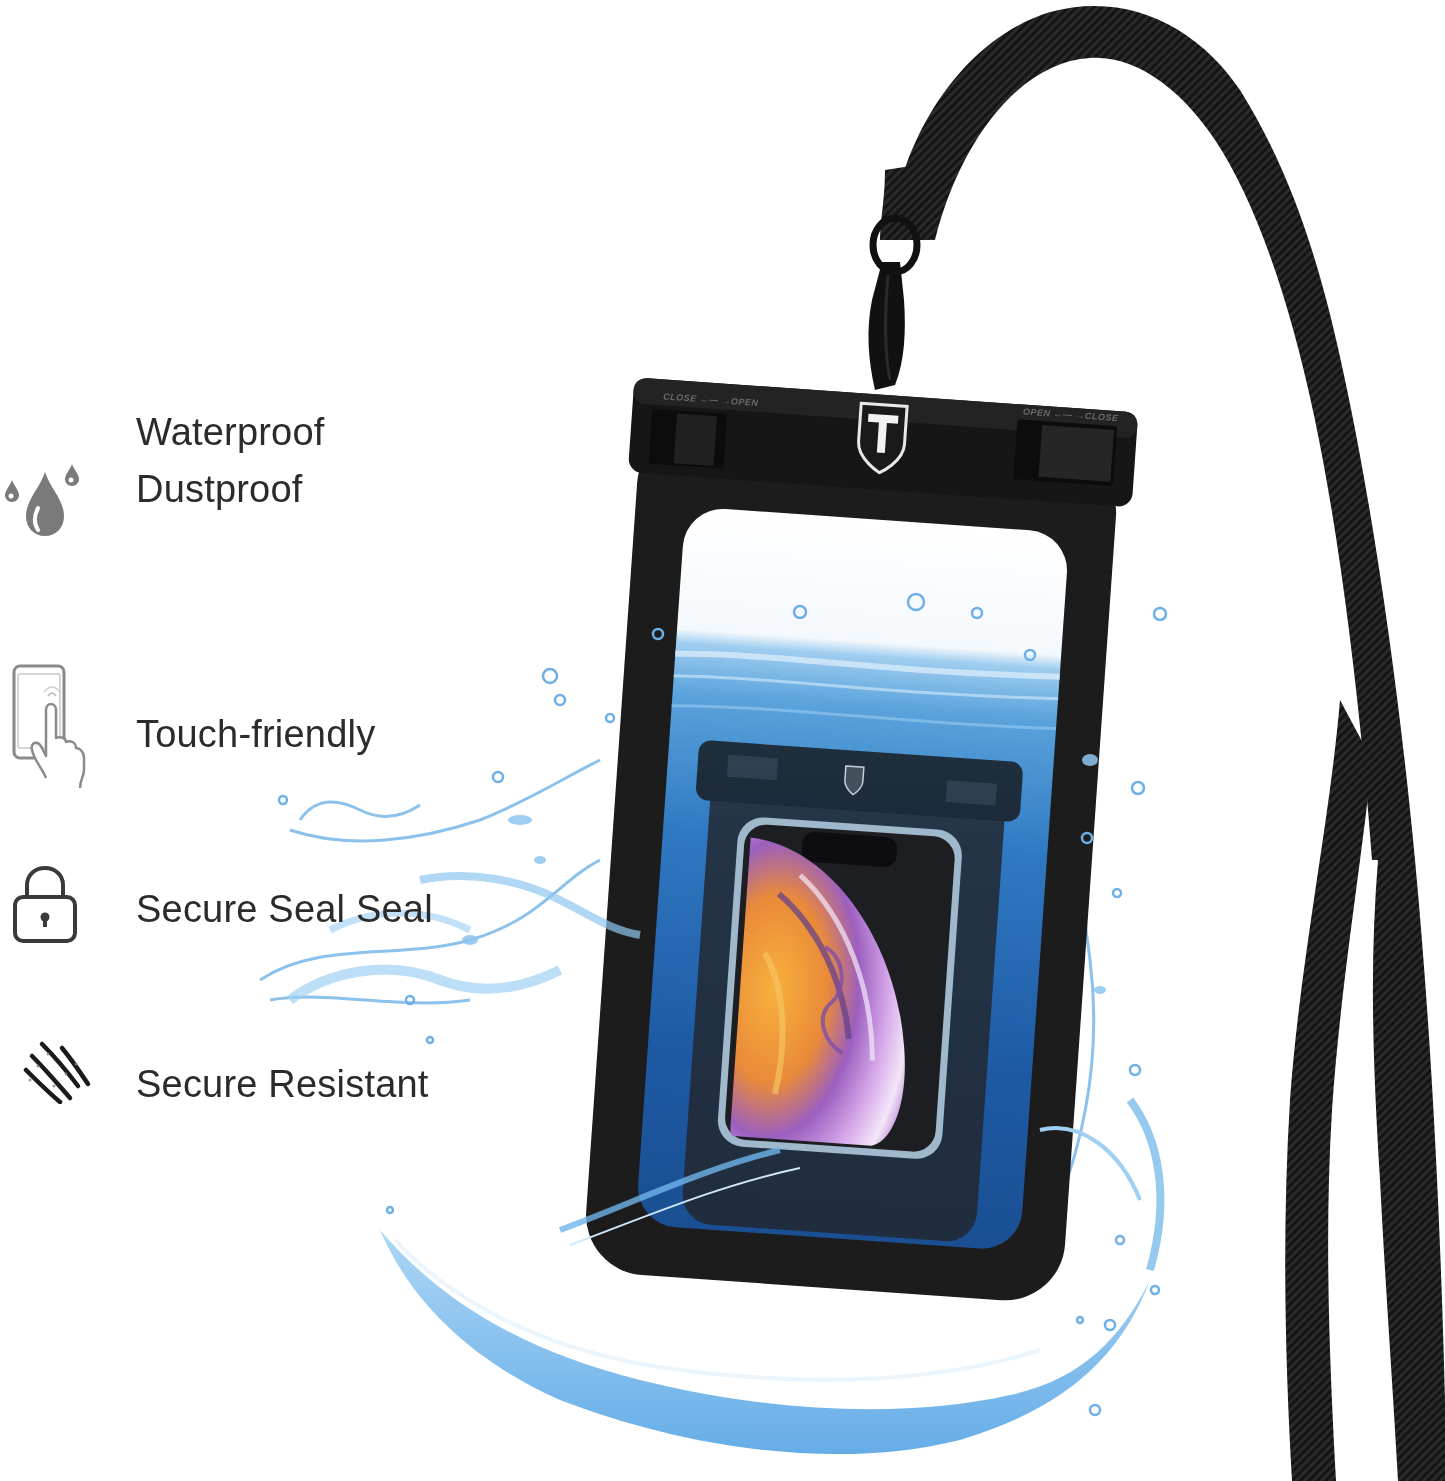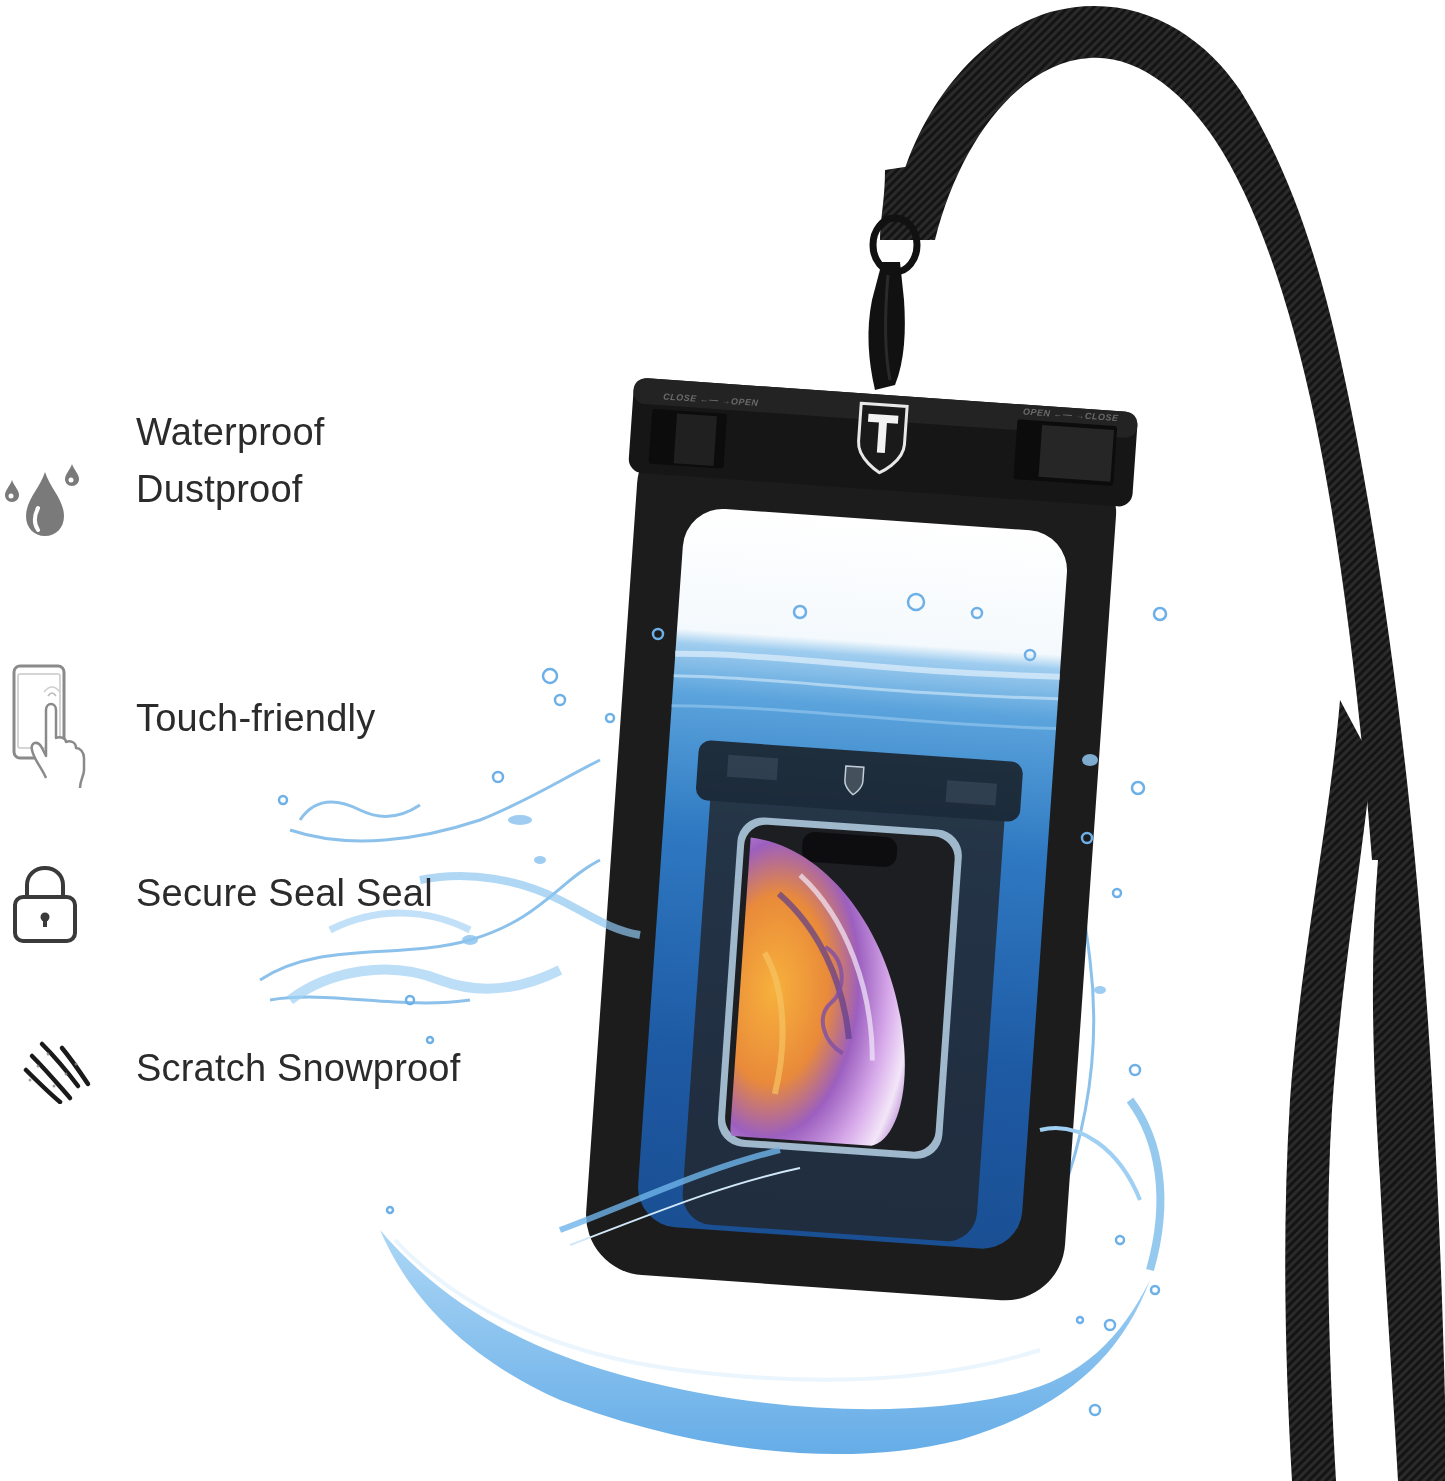--- a/index.html
+++ b/index.html
@@ -15,21 +15,21 @@
 
   #feat-0 { top: 404px; }
   #feat-0 .icon { top: 56px; width: 90px; height: 90px; }
   #feat-1 { top: 690px; }
   #feat-1 .icon { top: -30px; left: 8px; width: 80px; height: 130px; }
   #feat-2 { top: 865px; }
   #feat-2 .icon { top: -2px; left: 10px; width: 70px; height: 82px; }
   #feat-3 { top: 1040px; }
   #feat-3 .icon { top: 0px; left: 18px; width: 76px; height: 64px; }
   .feature .labels { top: 0; }
-  #feat-1 .labels, #feat-2 .labels, #feat-3 .labels { top: 0; }
+  #feat-1 .labels, #feat-2 .labels, #feat-3 .labels { top: 16px; }
 
   .lock-text { font-family: "Liberation Sans", sans-serif; font-style: italic; font-weight: bold; font-size: 9px; fill: #6a6a6a; letter-spacing: 0.5px; }
 </style>
 </head>
 <body>
 
 <div class="canvas">
 
   <svg class="art" viewBox="0 0 1445 1481" xmlns="http://www.w3.org/2000/svg">
     <defs>
@@ -243,17 +243,17 @@
           <circle cx="12" cy="40" r="1.5"></circle>
             <circle cx="20" cy="26" r="1.5"></circle>
             <circle cx="30" cy="14" r="1.5"></circle>
           <circle cx="36" cy="46" r="1.5"></circle>
             <circle cx="48" cy="34" r="1.5"></circle>
             <circle cx="58" cy="24" r="1.5"></circle>
         </g>
       </svg>
     </span>
     <div class="labels">
-      <span class="label">Scratch Snowproof</span>
+      <span class="label">Secure Resistant</span>
     </div>
   </div>
 
 </div>
 
 </body></html>

